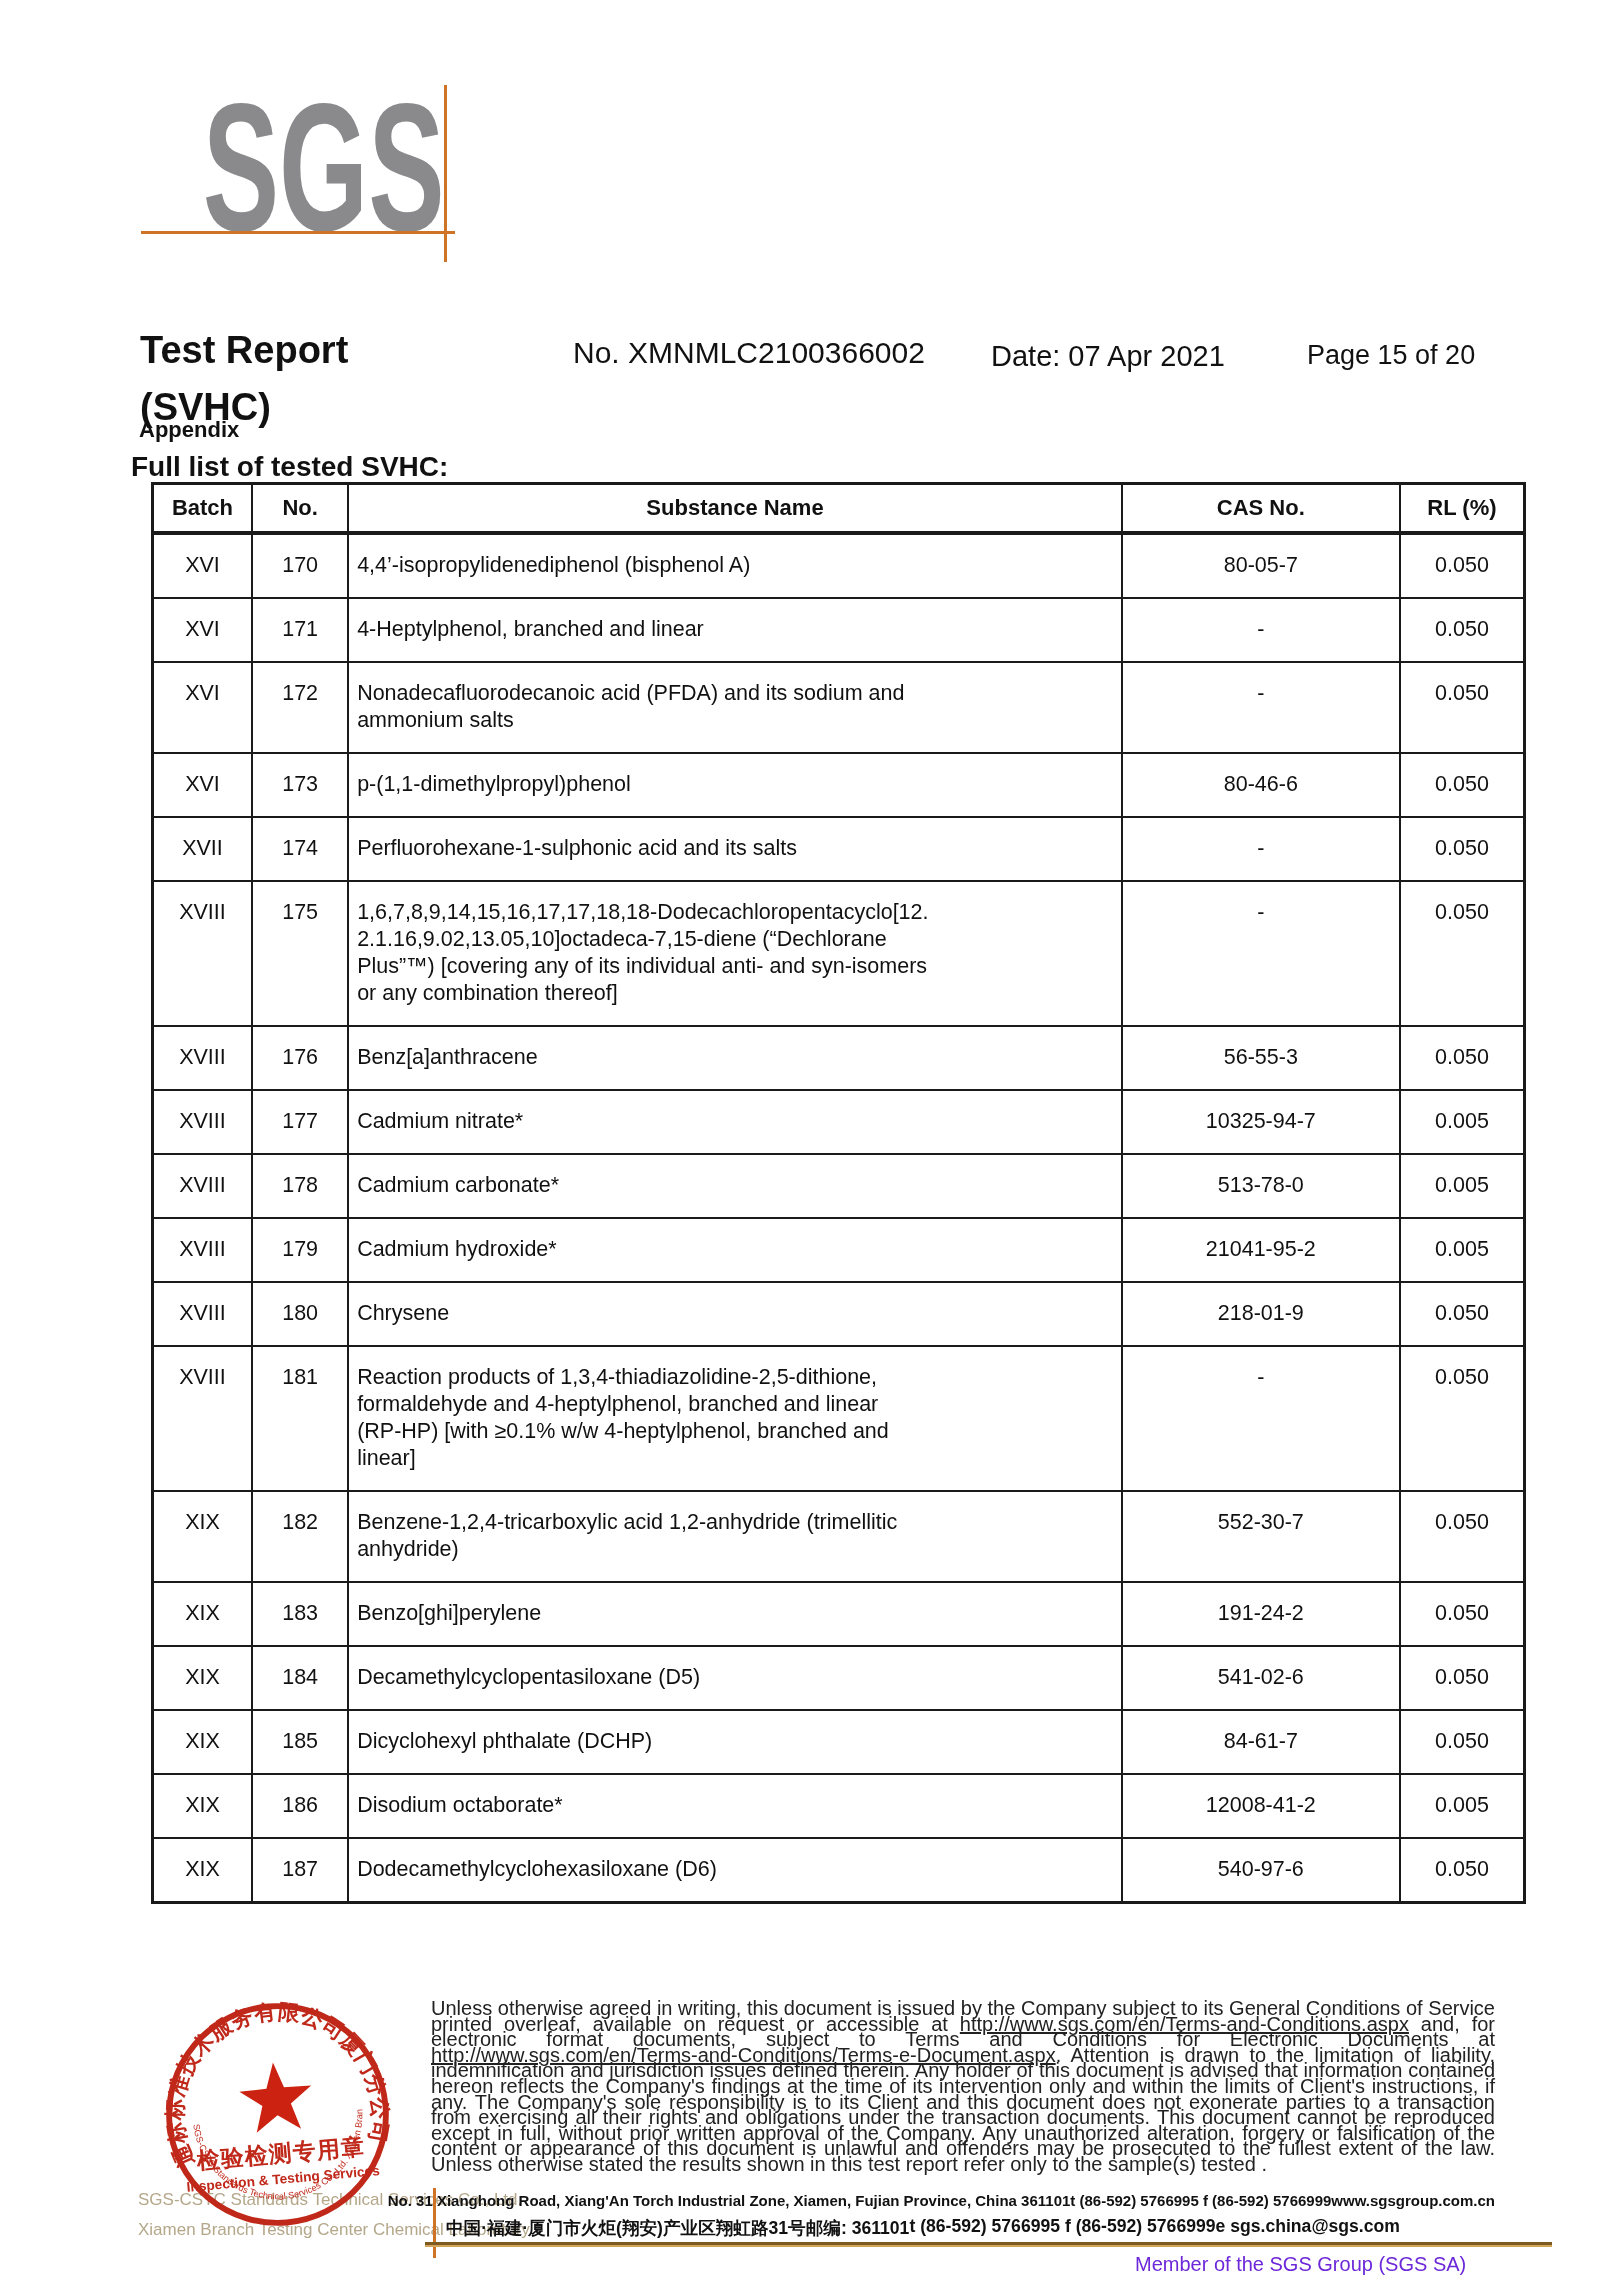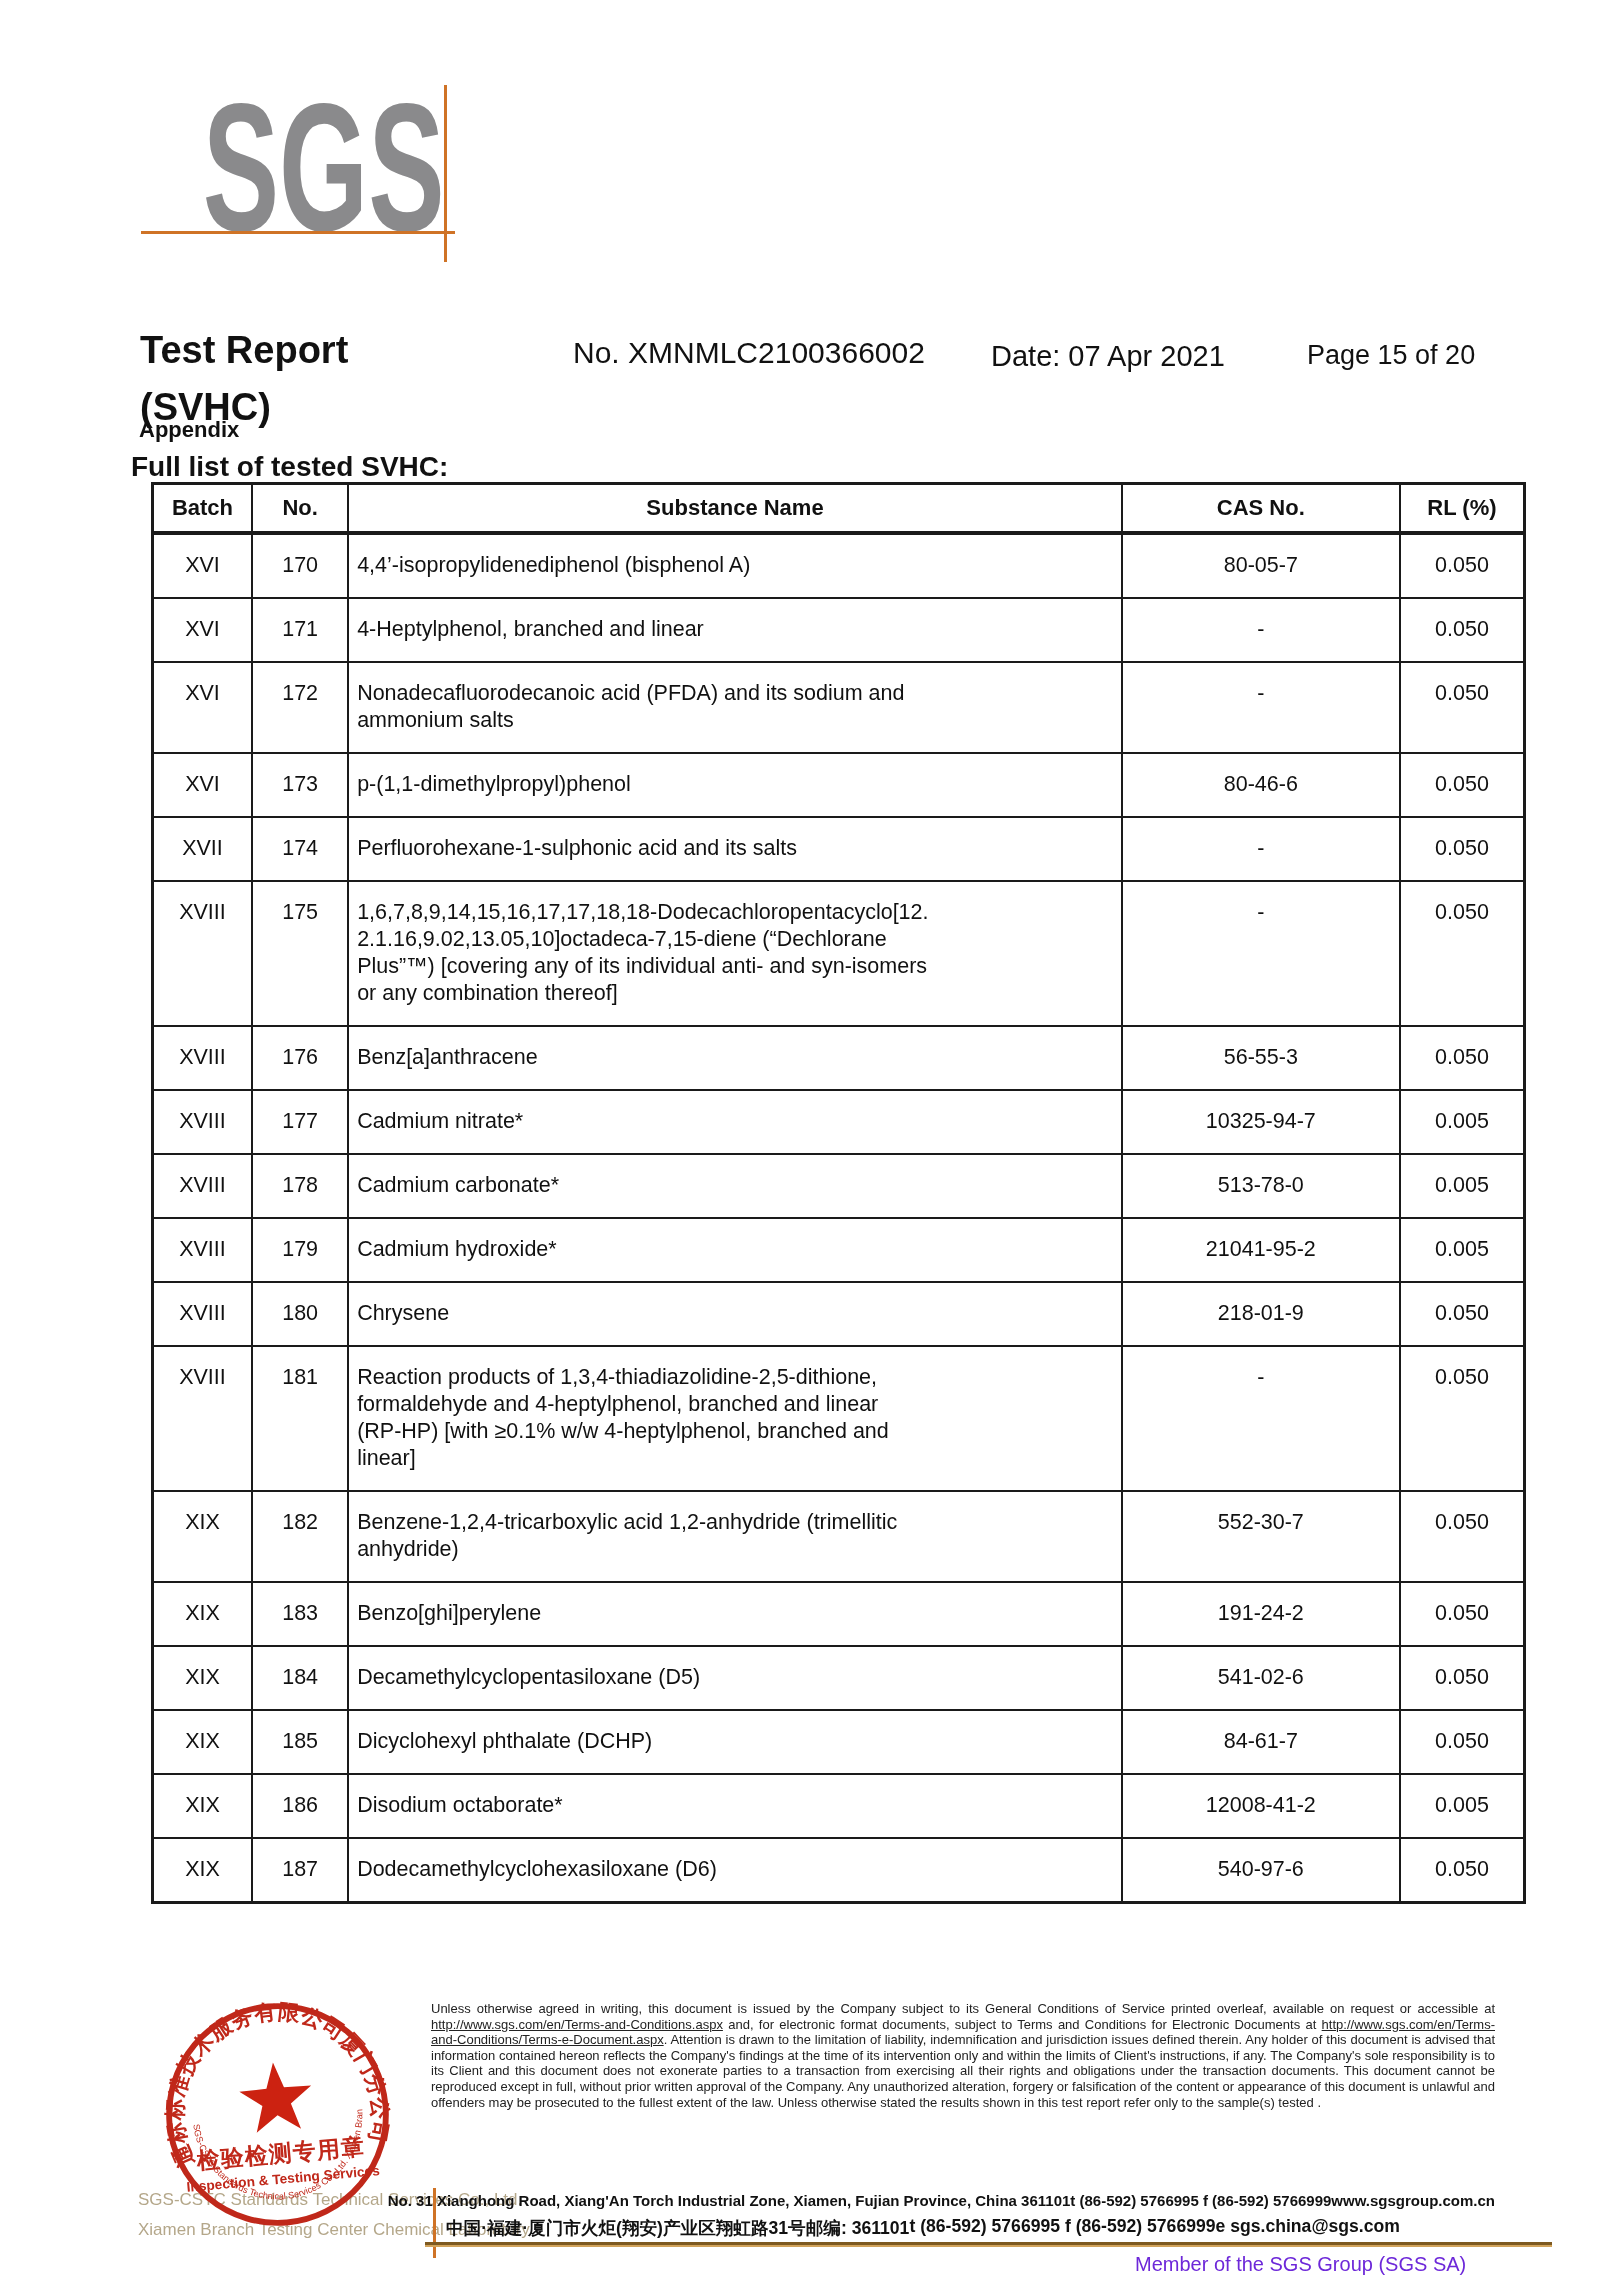--- a/index.html
+++ b/index.html
@@ -20,21 +20,21 @@
   table.svhc{position:absolute;left:151px;top:482px;width:1375px;border-collapse:collapse;
              table-layout:fixed;border:3.3px solid #1a1a1a;}
   table.svhc th{border:2px solid #1a1a1a;border-top:3.3px solid #1a1a1a;border-bottom:4.6px solid #1a1a1a;
              font-size:22px;font-weight:bold;padding:9.8px 2.6px;text-align:center;}
   table.svhc td{border:2px solid #1a1a1a;border-top:2.6px solid #1a1a1a;
              font-size:21.5px;line-height:27px;padding:17px 6.5px 18px;vertical-align:top;text-align:center;}
   table.svhc td.c-name{text-align:left;padding-left:7.8px;white-space:pre-wrap;}
   
   .company-bg{position:absolute;left:138px;color:#b4a78a;font-size:17px;white-space:nowrap;}
   .stamp-svg{position:absolute;left:160px;top:1997px;transform:rotate(-5deg);}
-  .legal{position:absolute;left:431px;top:2001px;width:1064px;font-size:13px;line-height:15.6px;
+  .legal{position:absolute;left:431px;top:2001px;width:1064px;font-size:20px;line-height:15.6px;
          text-align:justify;color:#222;margin:0;}
   .legal .u{color:#222;text-decoration:underline;}
   .attention{position:absolute;left:431px;top:2158px;width:1069px;font-size:16.3px;line-height:17.6px;
          font-weight:bold;color:#e0812f;}
   .attention .u{color:#e0812f;text-decoration:underline;}
   .addr-bar{position:absolute;left:433px;top:2188px;width:3.3px;height:70px;background:#cf7326;}
   .addr-en{position:absolute;left:446px;top:2192px;width:1049px;font-size:15px;font-weight:bold;
          display:flex;justify-content:flex-end;white-space:nowrap;}
   .addr-cn{position:absolute;left:446px;top:2216px;width:1026px;font-size:17.6px;font-weight:bold;
          display:flex;justify-content:flex-start;white-space:nowrap;}

